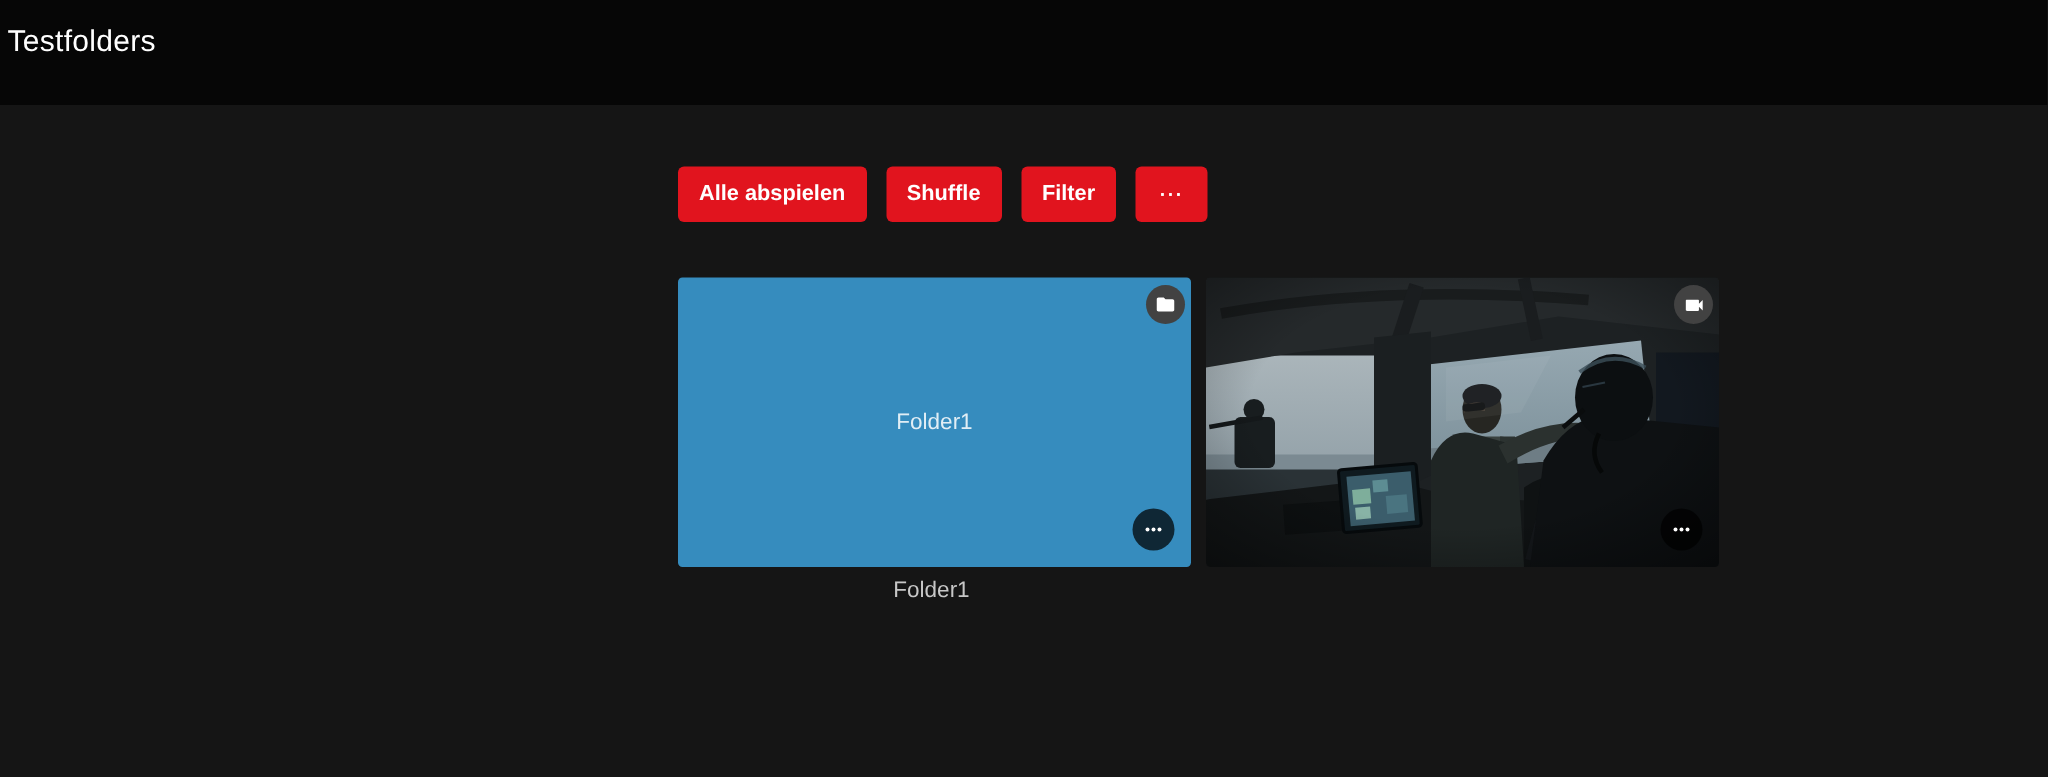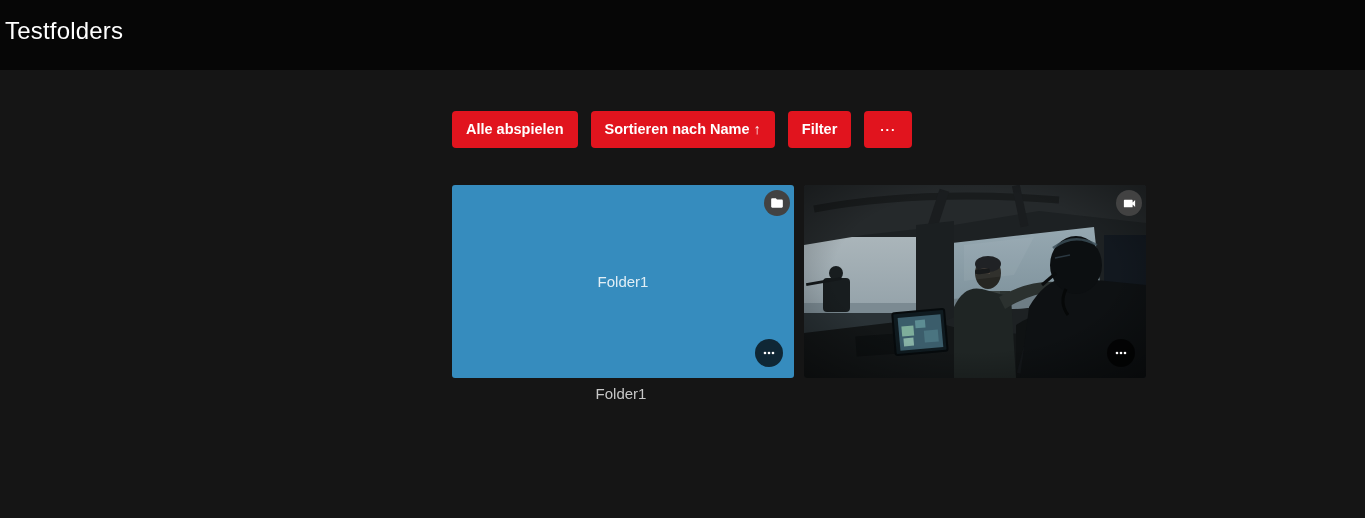--- a/index.html
+++ b/index.html
@@ -14,21 +14,21 @@
     width:1365px;height:518px;overflow:hidden;
     background:var(--page-bg);
     font-family:"Liberation Sans", sans-serif;
     -webkit-font-smoothing:antialiased;
   }
   .app-header{
     height:70px;background:var(--header-bg);
     padding:17px 0 0 5px;
   }
   .page-title{
-    color:#ffffff;font-size:24px;font-weight:400;letter-spacing:.2px;
+    color:#ffffff;font-size:20px;font-weight:400;letter-spacing:.2px;
   }
   .content{width:698px;margin-left:452px;}
   .toolbar{
     margin-top:41px;display:flex;justify-content:flex-start;gap:13px;height:37px;
   }
   .btn{
     background:var(--accent);color:#fff;border:none;border-radius:4px;
     height:37px;padding:0 14px;font-weight:700;font-size:14.5px;
     font-family:inherit;cursor:pointer;white-space:nowrap;line-height:37px;
   }
@@ -69,21 +69,21 @@
   <span class="page-title">Testfolders</span>
 </header>
 
 <main class="content">
 
   <div class="toolbar">
     <button class="btn">
       <span>Alle abspielen</span>
     </button>
     <button class="btn">
-      <span>Sortieren nach Name</span><span class="arrow">↑</span>
+      <span>Shuffle</span>
     </button>
     <button class="btn">
       <span>Filter</span>
     </button>
     <button class="btn btn-more">
       <span>···</span>
     </button>
   </div>
 
   <div class="cards">

